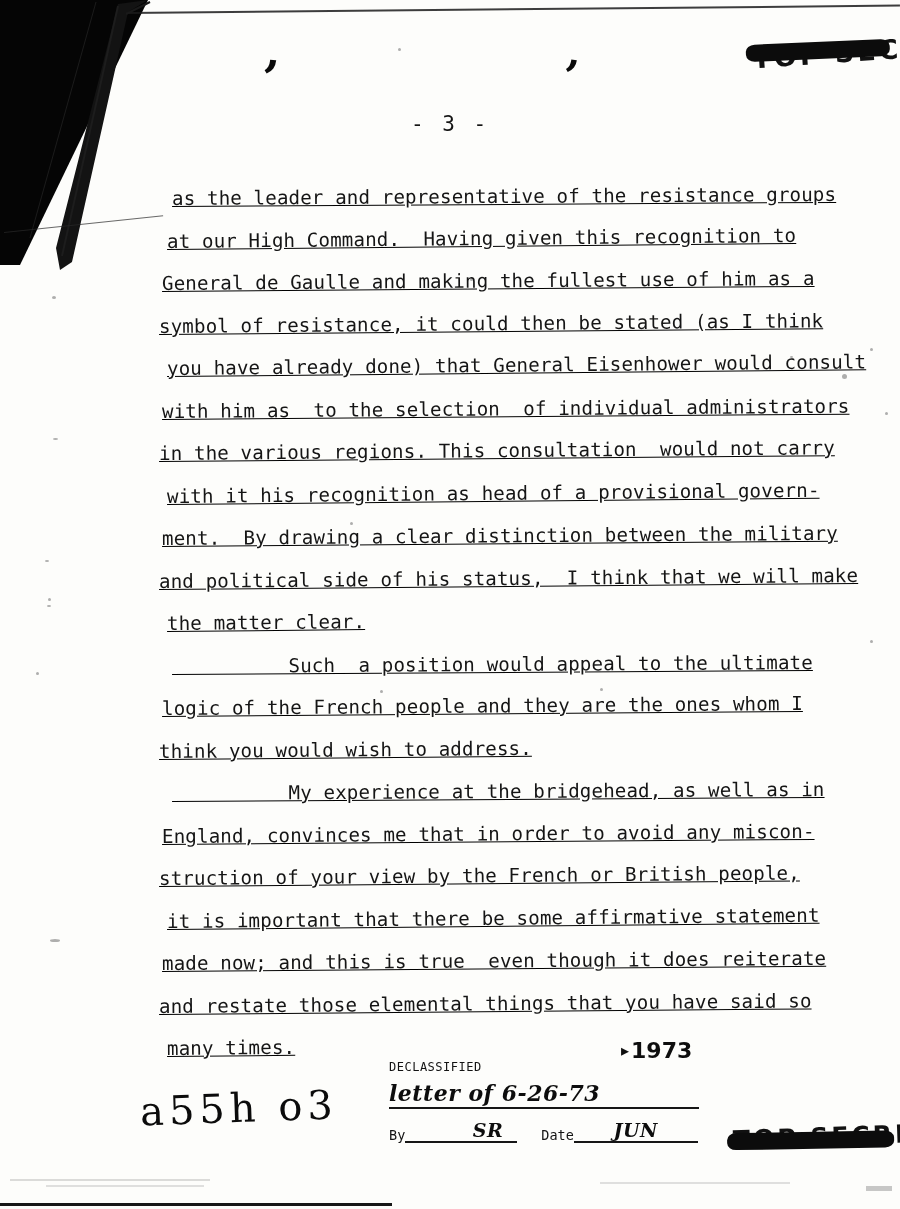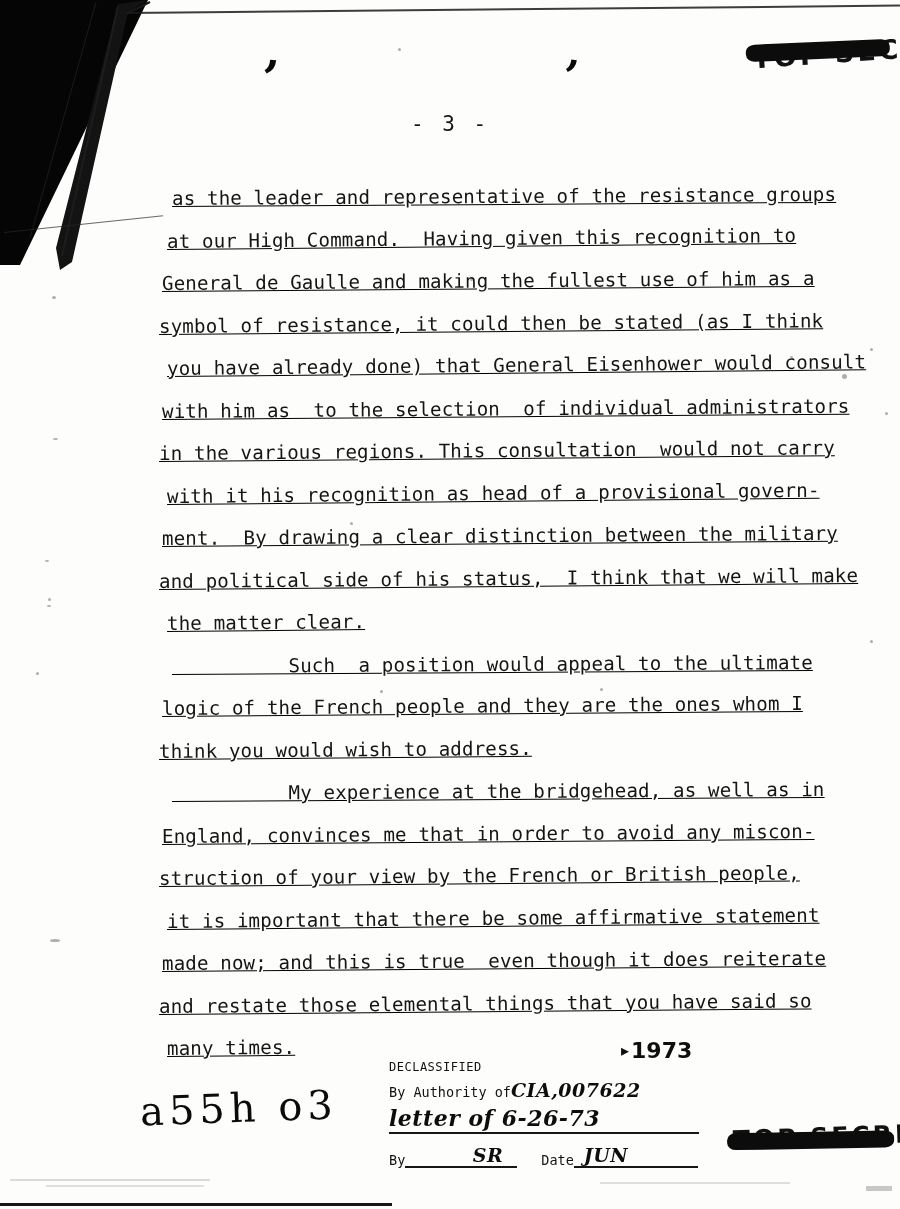--- a/index.html
+++ b/index.html
@@ -176,21 +176,21 @@
   }
   .sig-box {
     border-bottom: 2px solid #161616;
     padding: 0 14px 1px 12px;
     text-align: right;
     min-width: 86px;
   }
   .date-box {
     border-bottom: 2px solid #161616;
     padding: 0 10px 1px 10px;
-    text-align: left;
+    text-align: center;
     min-width: 104px;
   }
   .date-stamp {
     position: absolute;
     left: 232px;
     top: -22px;
     font-family: "DejaVu Sans", "Liberation Sans", sans-serif;
     font-weight: bold;
     font-size: 22px;
     color: #0e0e0e;
@@ -295,24 +295,20 @@
       <div class="typed-line ln2">many times.</div>
     </div>
 
   </div>
 
   <div class="hand-note">a55h o3</div>
 
   <div class="declass-block">
     <div class="declass-title">DECLASSIFIED</div>
 
-    <div class="declass-row">
-      <span class="declass-label">By Authority of</span>
-      <span class="hand">CIA,007622</span>
-    </div>
 
     <div class="declass-line2">
       <span class="hand">letter of  6-26-73</span>
     </div>
 
     <div class="declass-row3">
       <span class="declass-label">By</span>
       <span class="sig-box hand">SR</span>
       <span class="declass-label" style="margin-left:24px;">Date</span>
       <span class="date-box hand">JUN</span>

